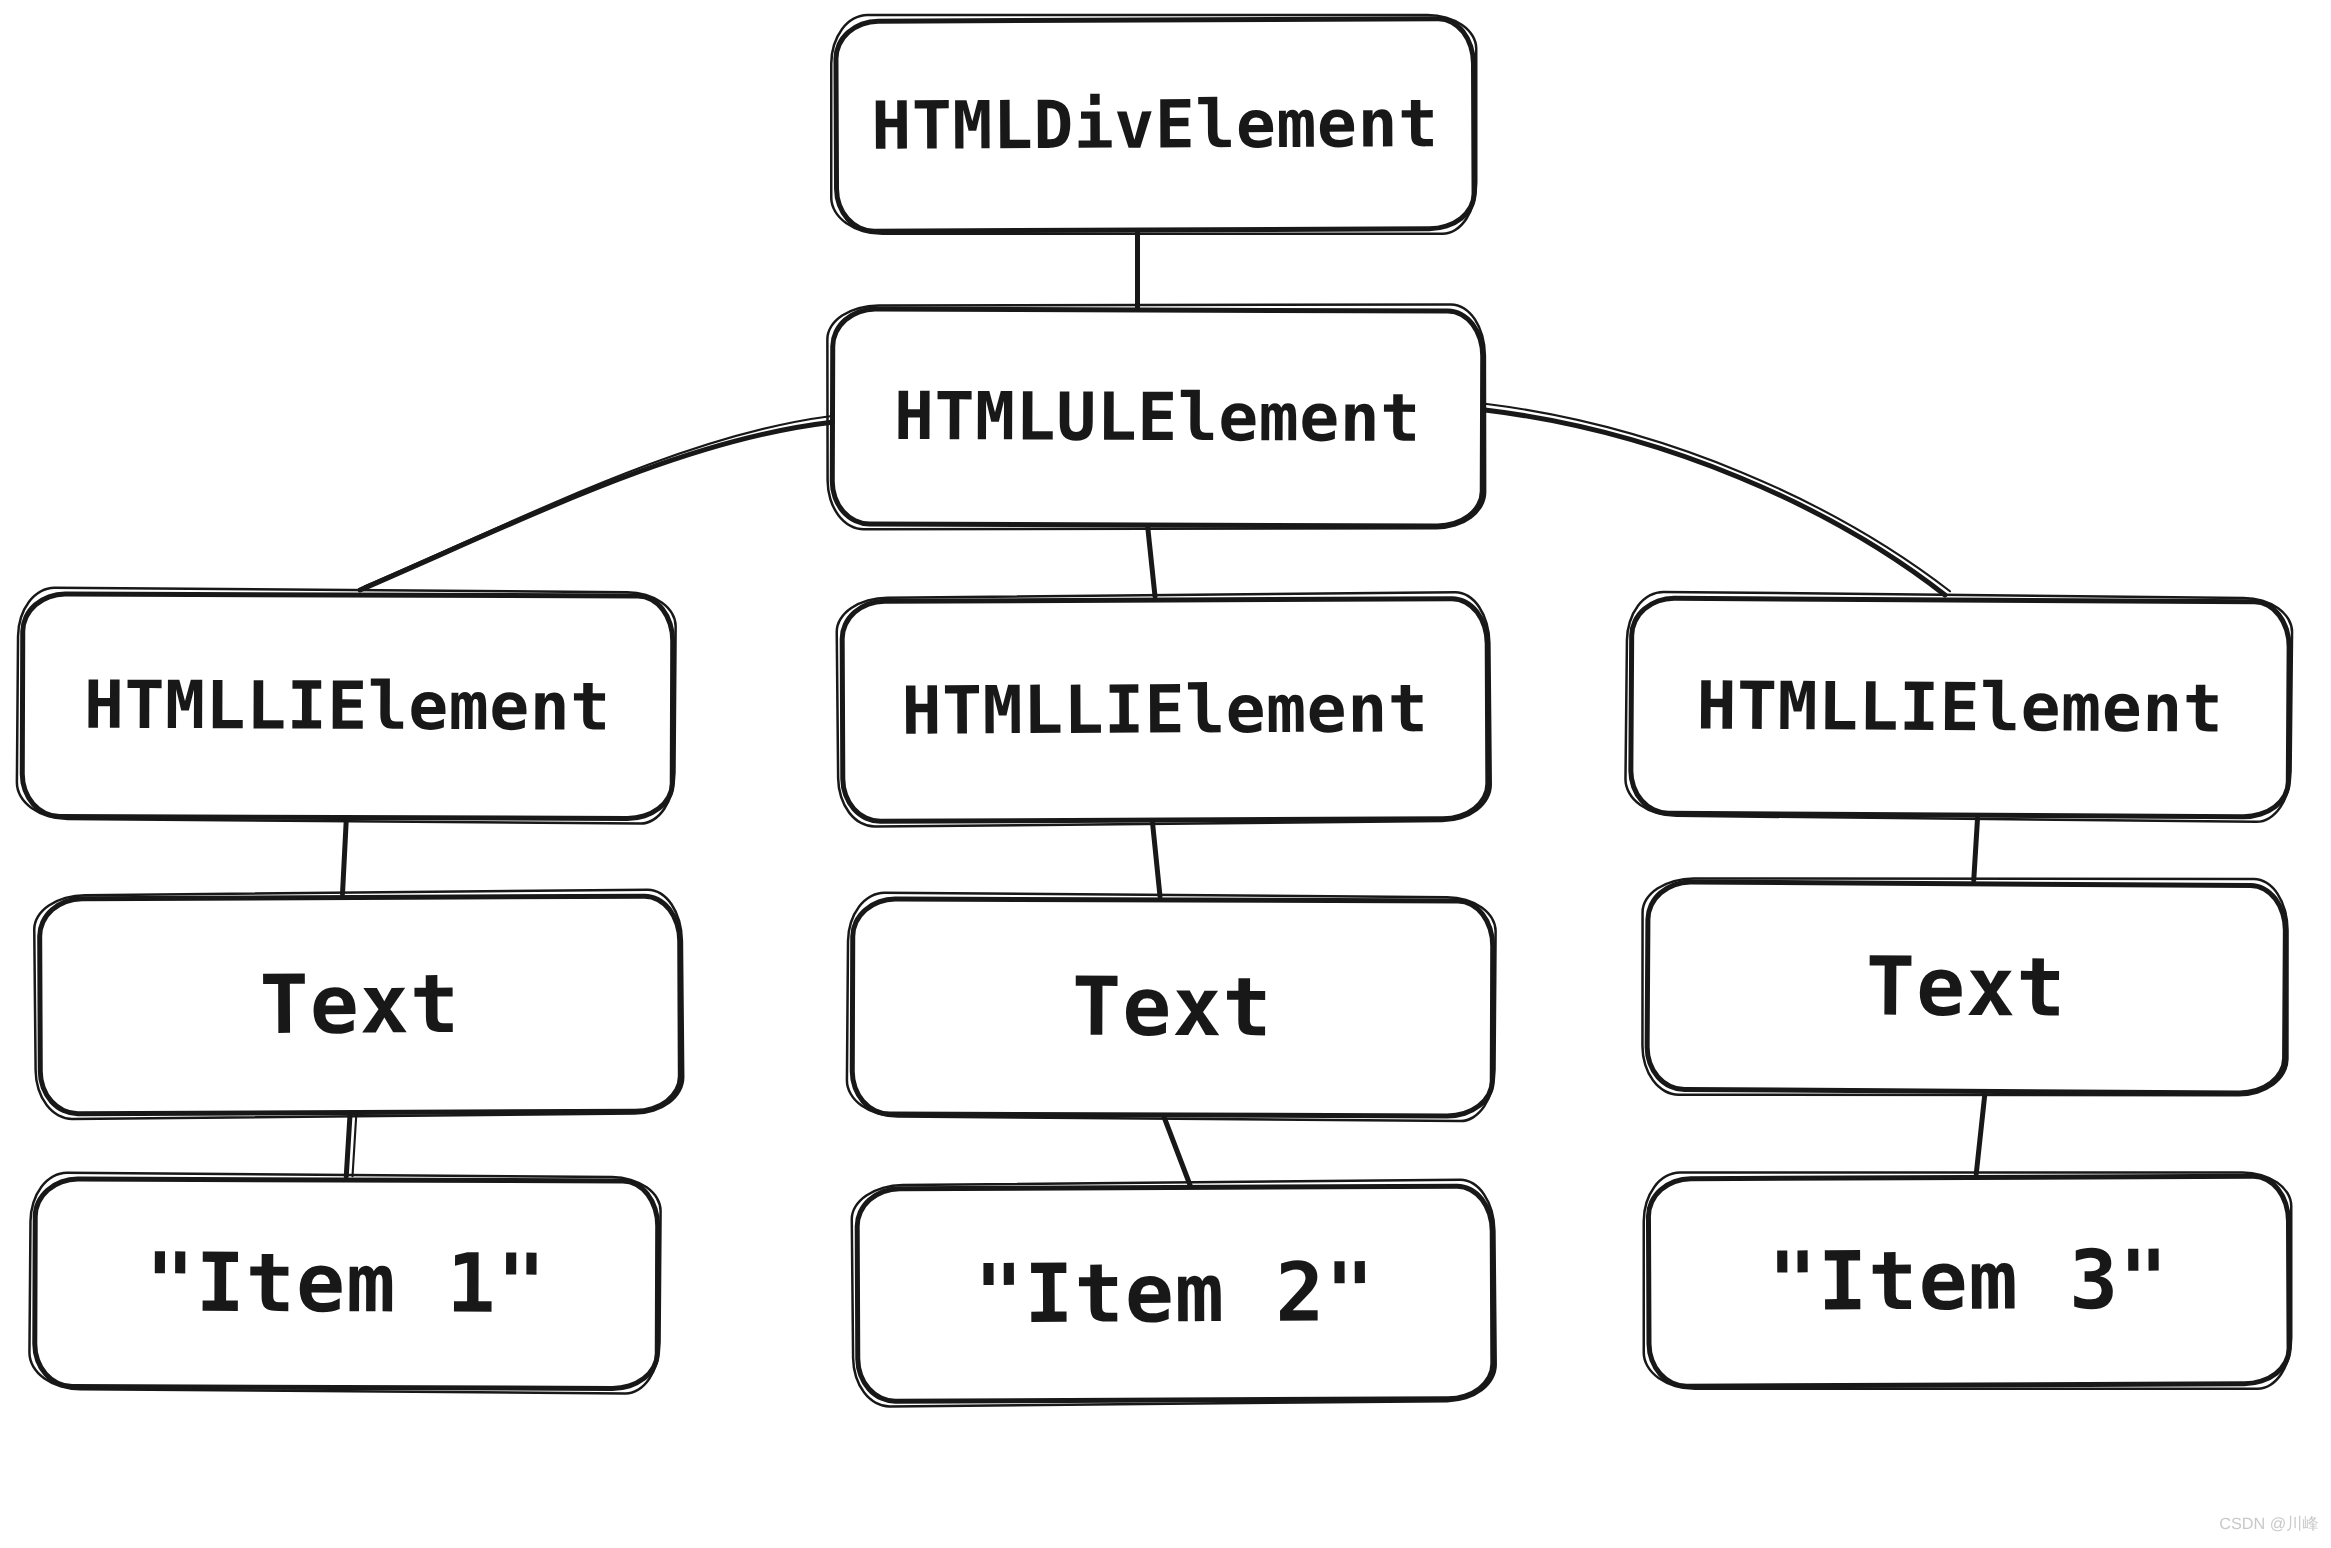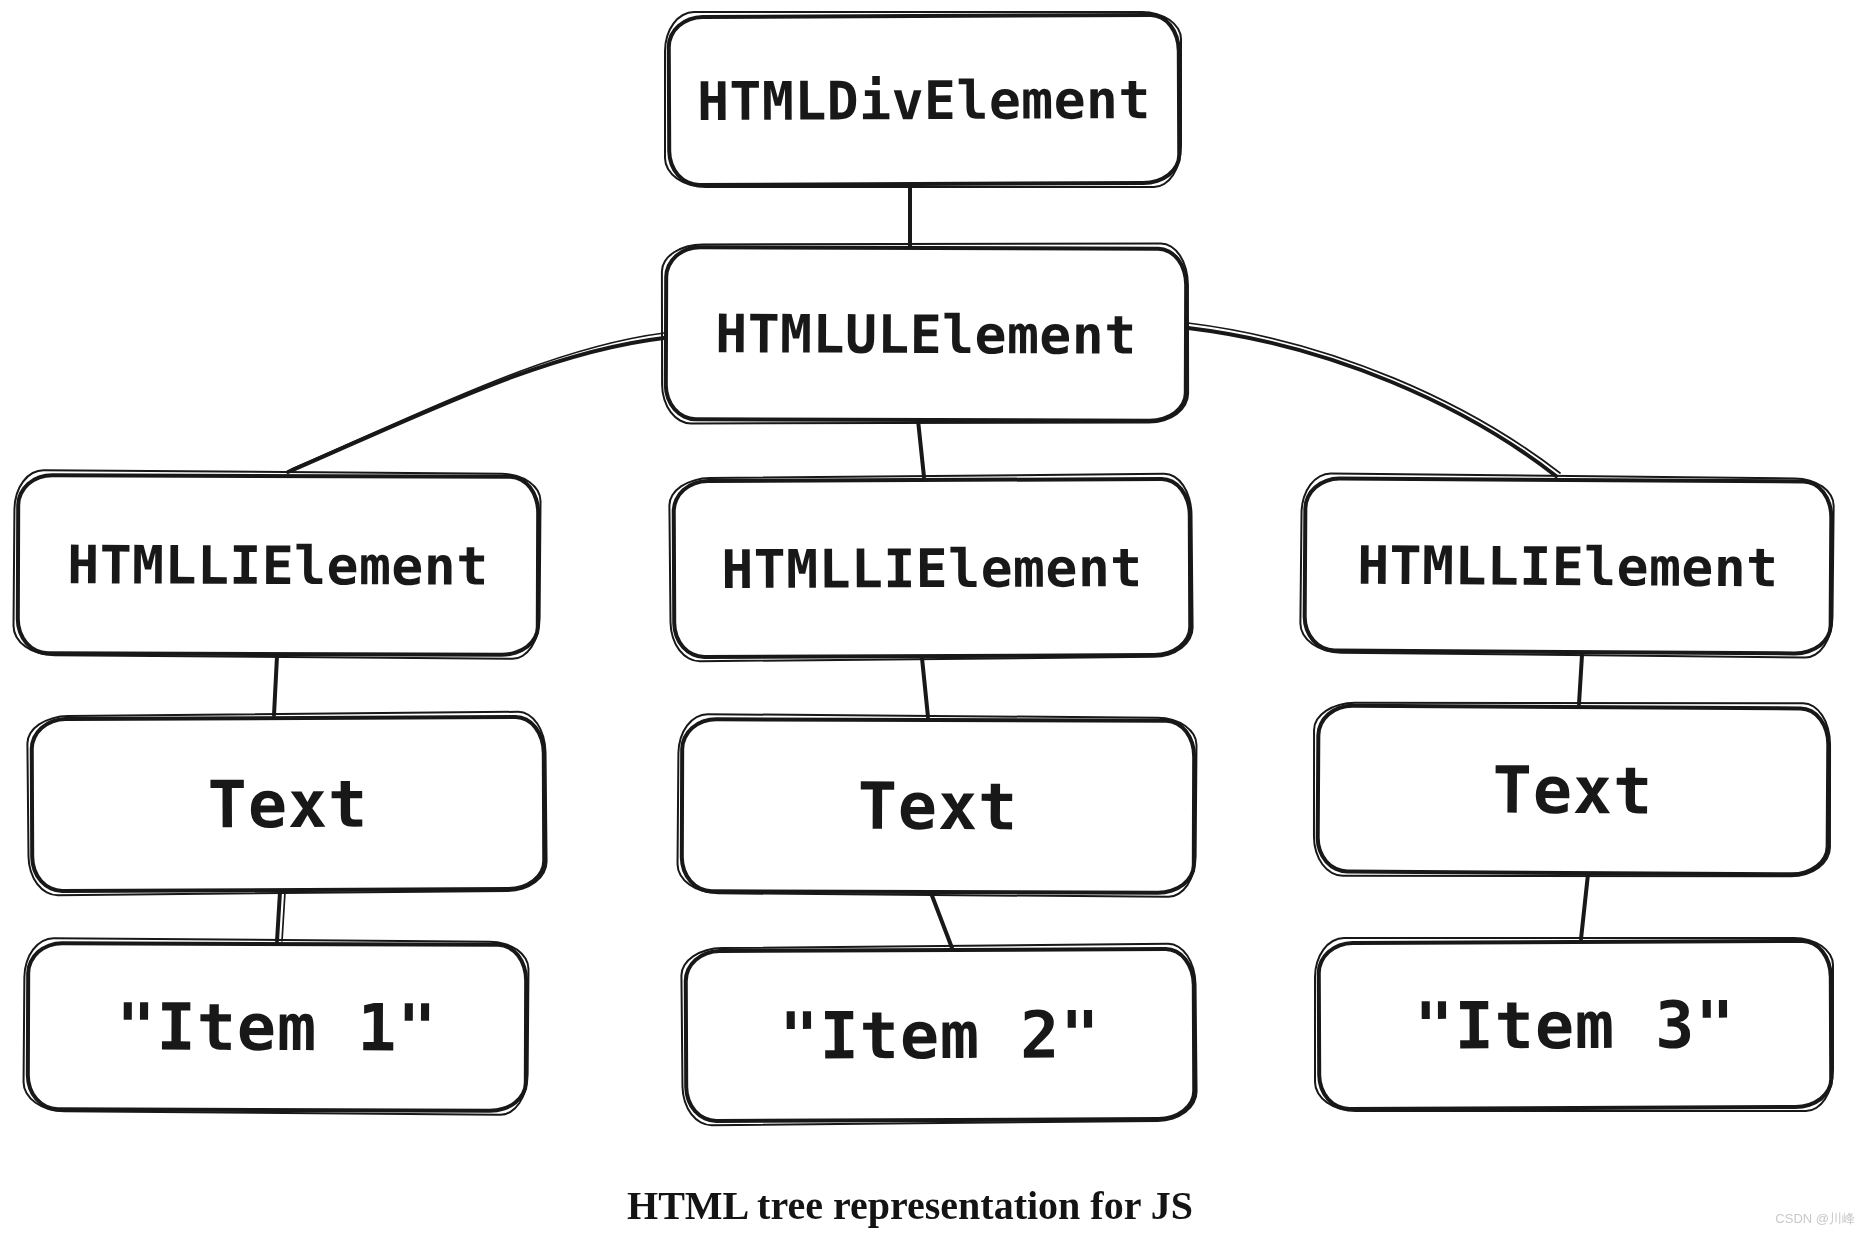--- a/index.html
+++ b/index.html
@@ -161,17 +161,16 @@
   </div>
 
   <div class="node fs-val alt r-a" id="node-item2">
     <span>"Item 2"</span>
   </div>
 
   <div class="node fs-val r-a" id="node-item3">
     <span>"Item 3"</span>
   </div>
 
-  <div class="caption">HTML tree representation for JS</div>
 
   <div class="watermark">CSDN @川峰</div>
 
 </div>
 
 </body></html>

